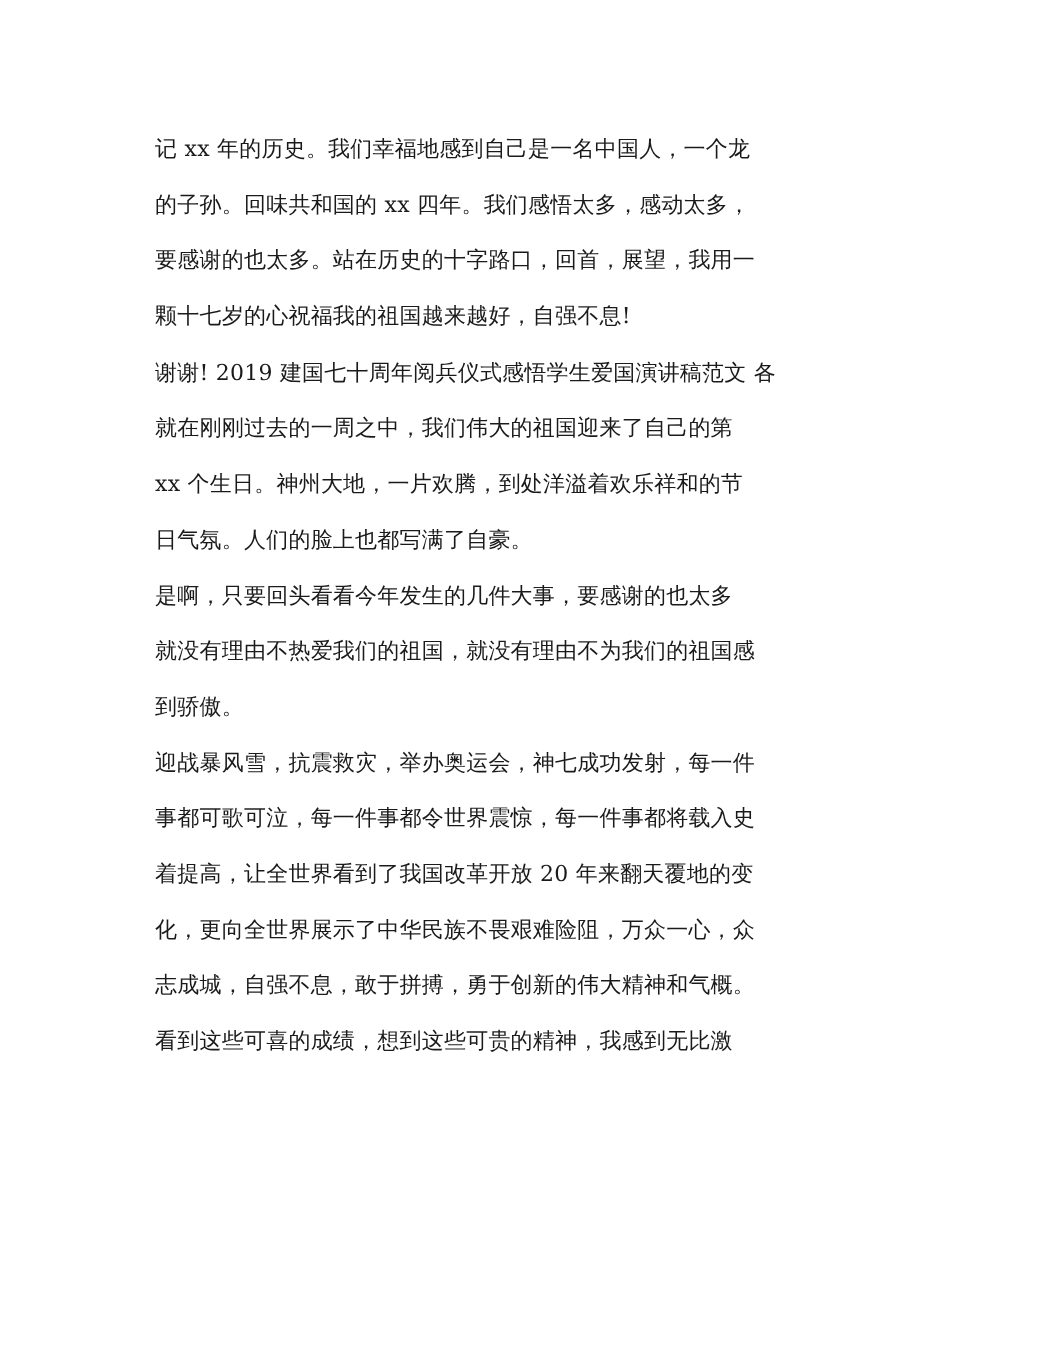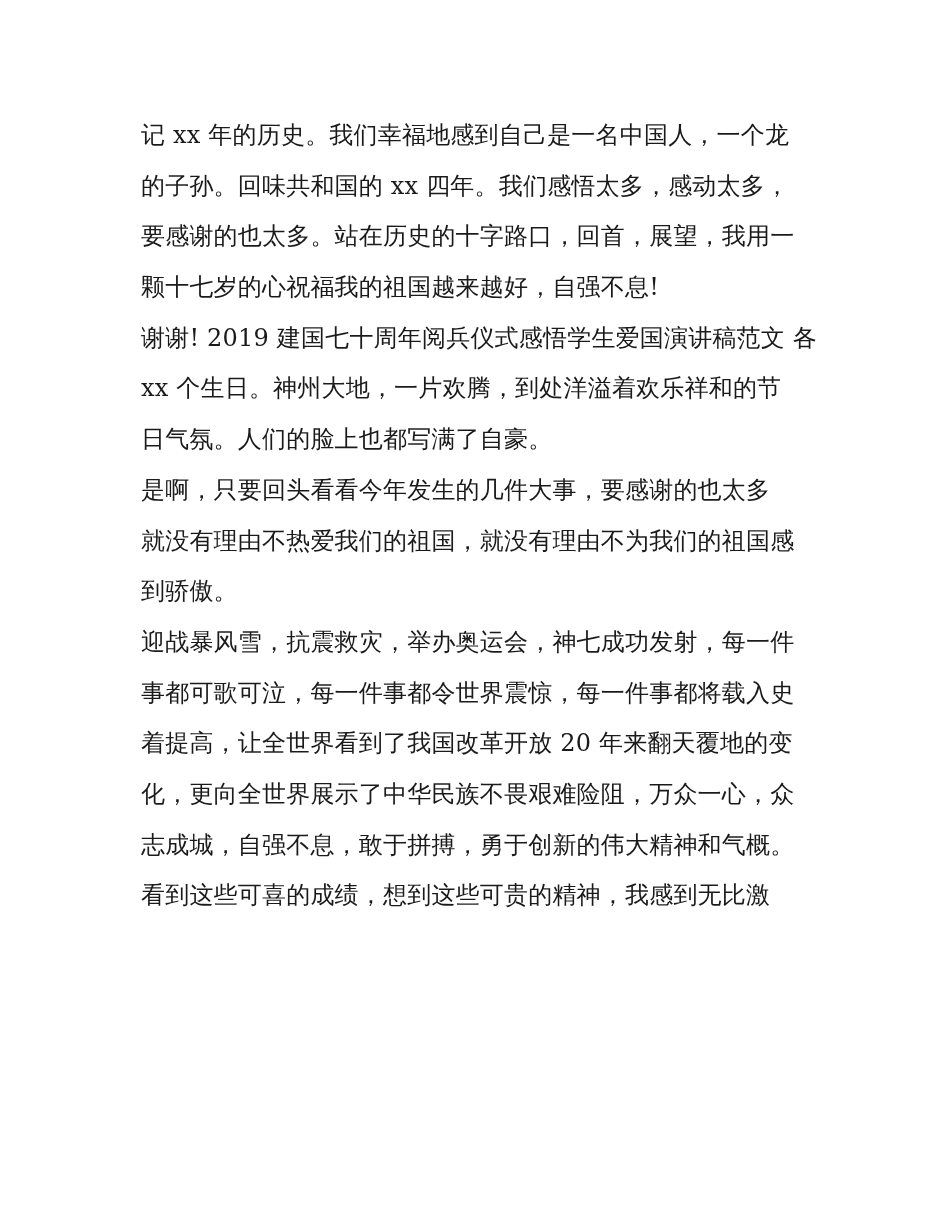--- a/index.html
+++ b/index.html
@@ -18,34 +18,35 @@
     .page {
       position: absolute;
       left: 141px;
       top: 110px;
       width: 680px;
     }
     .line {
       display: block;
       height: 50.7px;
       line-height: 50.7px;
-      font-size: 24px;
+      font-size: 20px;
       white-space: nowrap;
       letter-spacing: 0.2px;
     }
   </style>
 </head>
 <body>
 
 <div class="page">
   <span class="line">记 xx 年的历史。我们幸福地感到自己是一名中国人，一个龙</span>
   <span class="line">的子孙。回味共和国的 xx 四年。我们感悟太多，感动太多，</span>
   <span class="line">要感谢的也太多。站在历史的十字路口，回首，展望，我用一</span>
   <span class="line">颗十七岁的心祝福我的祖国越来越好，自强不息!</span>
   <span class="line">谢谢! 2019 建国七十周年阅兵仪式感悟学生爱国演讲稿范文 各</span>
+  <span class="line">就在刚刚过去的一周之中，我们伟大的祖国迎来了自己的第</span>
   <span class="line">xx 个生日。神州大地，一片欢腾，到处洋溢着欢乐祥和的节</span>
   <span class="line">日气氛。人们的脸上也都写满了自豪。</span>
   <span class="line">是啊，只要回头看看今年发生的几件大事，要感谢的也太多</span>
   <span class="line">就没有理由不热爱我们的祖国，就没有理由不为我们的祖国感</span>
   <span class="line">到骄傲。</span>
   <span class="line">迎战暴风雪，抗震救灾，举办奥运会，神七成功发射，每一件</span>
   <span class="line">事都可歌可泣，每一件事都令世界震惊，每一件事都将载入史</span>
   <span class="line">着提高，让全世界看到了我国改革开放 20 年来翻天覆地的变</span>
   <span class="line">化，更向全世界展示了中华民族不畏艰难险阻，万众一心，众</span>
   <span class="line">志成城，自强不息，敢于拼搏，勇于创新的伟大精神和气概。</span>

